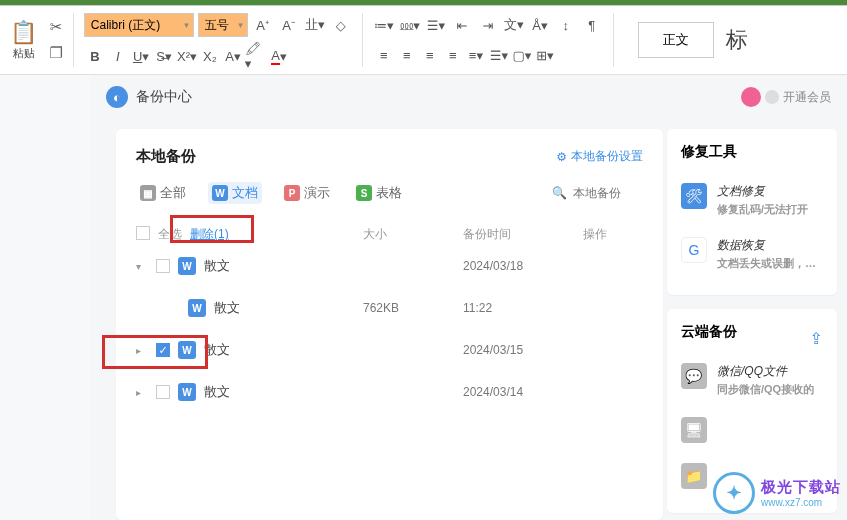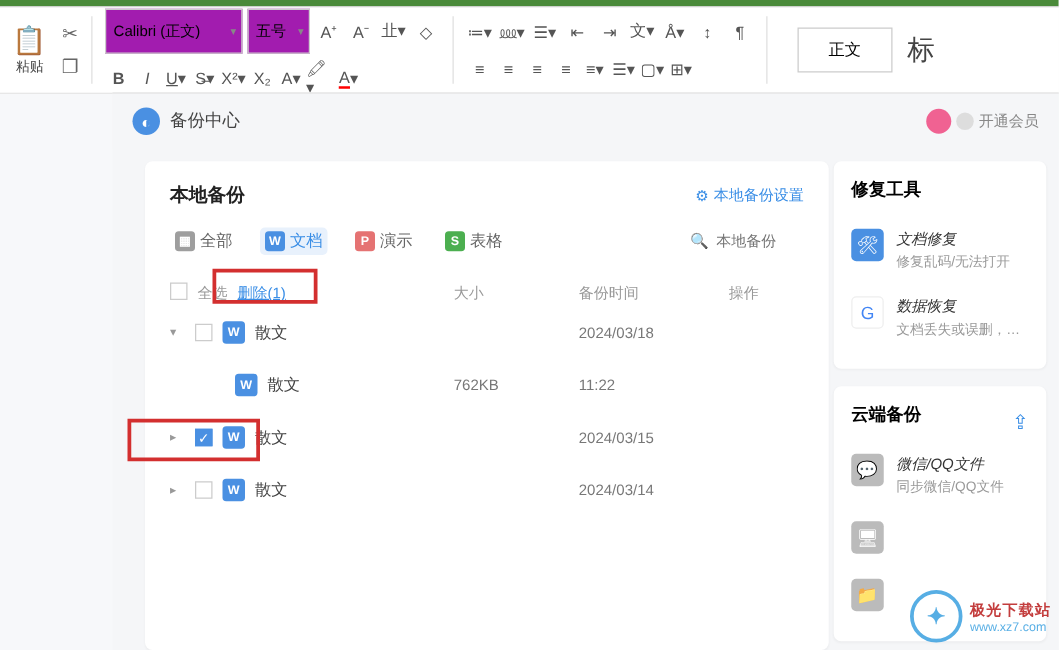--- a/index.html
+++ b/index.html
@@ -9,21 +9,21 @@
   .ribbon { background: #fff; border-bottom: 1px solid #e0e0e0; }
   .ribbon-tabs { height: 6px; background: linear-gradient(90deg, #4a8a3a 0%, #4a8a3a 100%); border-bottom:1px solid #ccc; display:flex; align-items:center; padding-left:270px; font-size:11px; color:#333;}
   .ribbon-row { display: flex; align-items: center; height: 68px; padding: 0 4px; background:#fff; }
   .ribbon-group { display: flex; flex-direction: column; align-items: center; padding: 0 6px; height:100%; justify-content:center; position:relative;}
   .ribbon-sep { width:1px; height:54px; background:#e0e0e0; margin:0 4px;}
   .paste-btn { display:flex; flex-direction:column; align-items:center; font-size:11px; color:#444; cursor:pointer;}
   .paste-icon { font-size:22px; color:#5a5a5a;}
   .small-icons { display:flex; flex-direction:column; gap:8px; align-items:center;}
   .small-icons span { font-size:15px; color:#666; cursor:pointer;}
   .font-row { display:flex; align-items:center; gap:4px; }
-  .font-select { border:1px solid #ccc; height:36px; font-size:12px; padding:0 18px 0 6px; background:#a21caf; position:relative; display:flex; align-items:center; min-width:110px;}
+  .font-select { border:1px solid #ccc; height:24px; font-size:12px; padding:0 18px 0 6px; background:#fdba74; position:relative; display:flex; align-items:center; min-width:110px;}
   .font-select.small { min-width:50px;}
   .font-select::after { content:"▾"; position:absolute; right:4px; color:#888; font-size:9px;}
   .fmt-btn { width:22px; height:22px; display:flex; align-items:center; justify-content:center; font-size:13px; color:#555; cursor:pointer;}
   .fmt-row { display:flex; gap:1px; margin-top:4px;}
   .style-box { border:1px solid #ccc; padding:8px 24px; font-size:13px; margin-left:20px; background:#fff;}
   .big-label { font-size:22px; color:#444; margin-left:12px;}
 
   
   .panel { position:absolute; left:90px; top:74px; right:0; bottom:0; background:#f5f6f8; border-top:1px solid #e0e0e0;}
   .panel-header { height:44px; display:flex; align-items:center; padding:0 16px; background:#f5f6f8;}
@@ -72,25 +72,25 @@
   .row .op { width:60px;}
   .row.child { padding-left:28px;}
 
   .hl-red { position:absolute; border:3px solid #d32f2f; pointer-events:none; z-index:50;}
 
   .right-card { background:#fff; border-radius:6px; padding:14px 14px; box-shadow:0 1px 2px rgba(0,0,0,0.04);}
   .right-card h4 { font-size:14px; font-weight:600; margin-bottom:12px;}
   .tool-item { display:flex; gap:10px; padding:10px 0; cursor:pointer;}
   .tool-ico { width:26px; height:26px; border-radius:4px; display:flex; align-items:center; justify-content:center; font-size:14px; color:#fff; flex-shrink:0;}
   .tool-txt { font-size:12px; color:#333;font-style:italic;}
-  .tool-sub { font-size:11px; color:#999; margin-top:2px; white-space:nowrap; overflow:hidden;}
+  .tool-sub { font-size:11px; color:#999; margin-top:2px; white-space:nowrap; overflow:hidden;font-weight:bold;}
 
   .watermark { position:absolute; right:6px; bottom:6px; display:flex; align-items:center; gap:6px; opacity:0.85; z-index:60;}
   .wm-logo { width:42px; height:42px; border-radius:50%; border:3px solid #3aa0e0; display:flex; align-items:center; justify-content:center; font-size:18px; font-weight:bold; color:#3aa0e0; background:#fff;}
-  .wm-txt { font-size:12px; font-weight:bold; color:#b91c1c; letter-spacing:1px;}
+  .wm-txt { font-size:15px; font-weight:bold; color:#6d28d9; letter-spacing:1px;}
   .wm-sub { font-size:10px; color:#3aa0e0; display:block;}
 </style>
 </head>
 <body>
 
 <div class="ribbon">
   <div class="ribbon-tabs"></div>
   <div class="ribbon-row">
     <div class="ribbon-group">
       <div class="paste-btn">
@@ -286,21 +286,21 @@
 
       <div class="right-card">
         <div style="display:flex; justify-content:space-between; align-items:center;">
           <h4>云端备份</h4>
           <span style="color:#3a8ee6;">⇪</span>
         </div>
         <div class="tool-item">
           <div class="tool-ico" style="background:#bbb;">💬</div>
           <div>
             <div class="tool-txt">微信/QQ文件</div>
-            <div class="tool-sub">同步微信/QQ文件</div>
+            <div class="tool-sub">同步微信/QQ接收的</div>
           </div>
         </div>
         <div class="tool-item">
           <div class="tool-ico" style="background:#bbb;">🖥</div>
         </div>
         <div class="tool-item">
           <div class="tool-ico" style="background:#bbb;">📁</div>
         </div>
       </div>
     </div>

